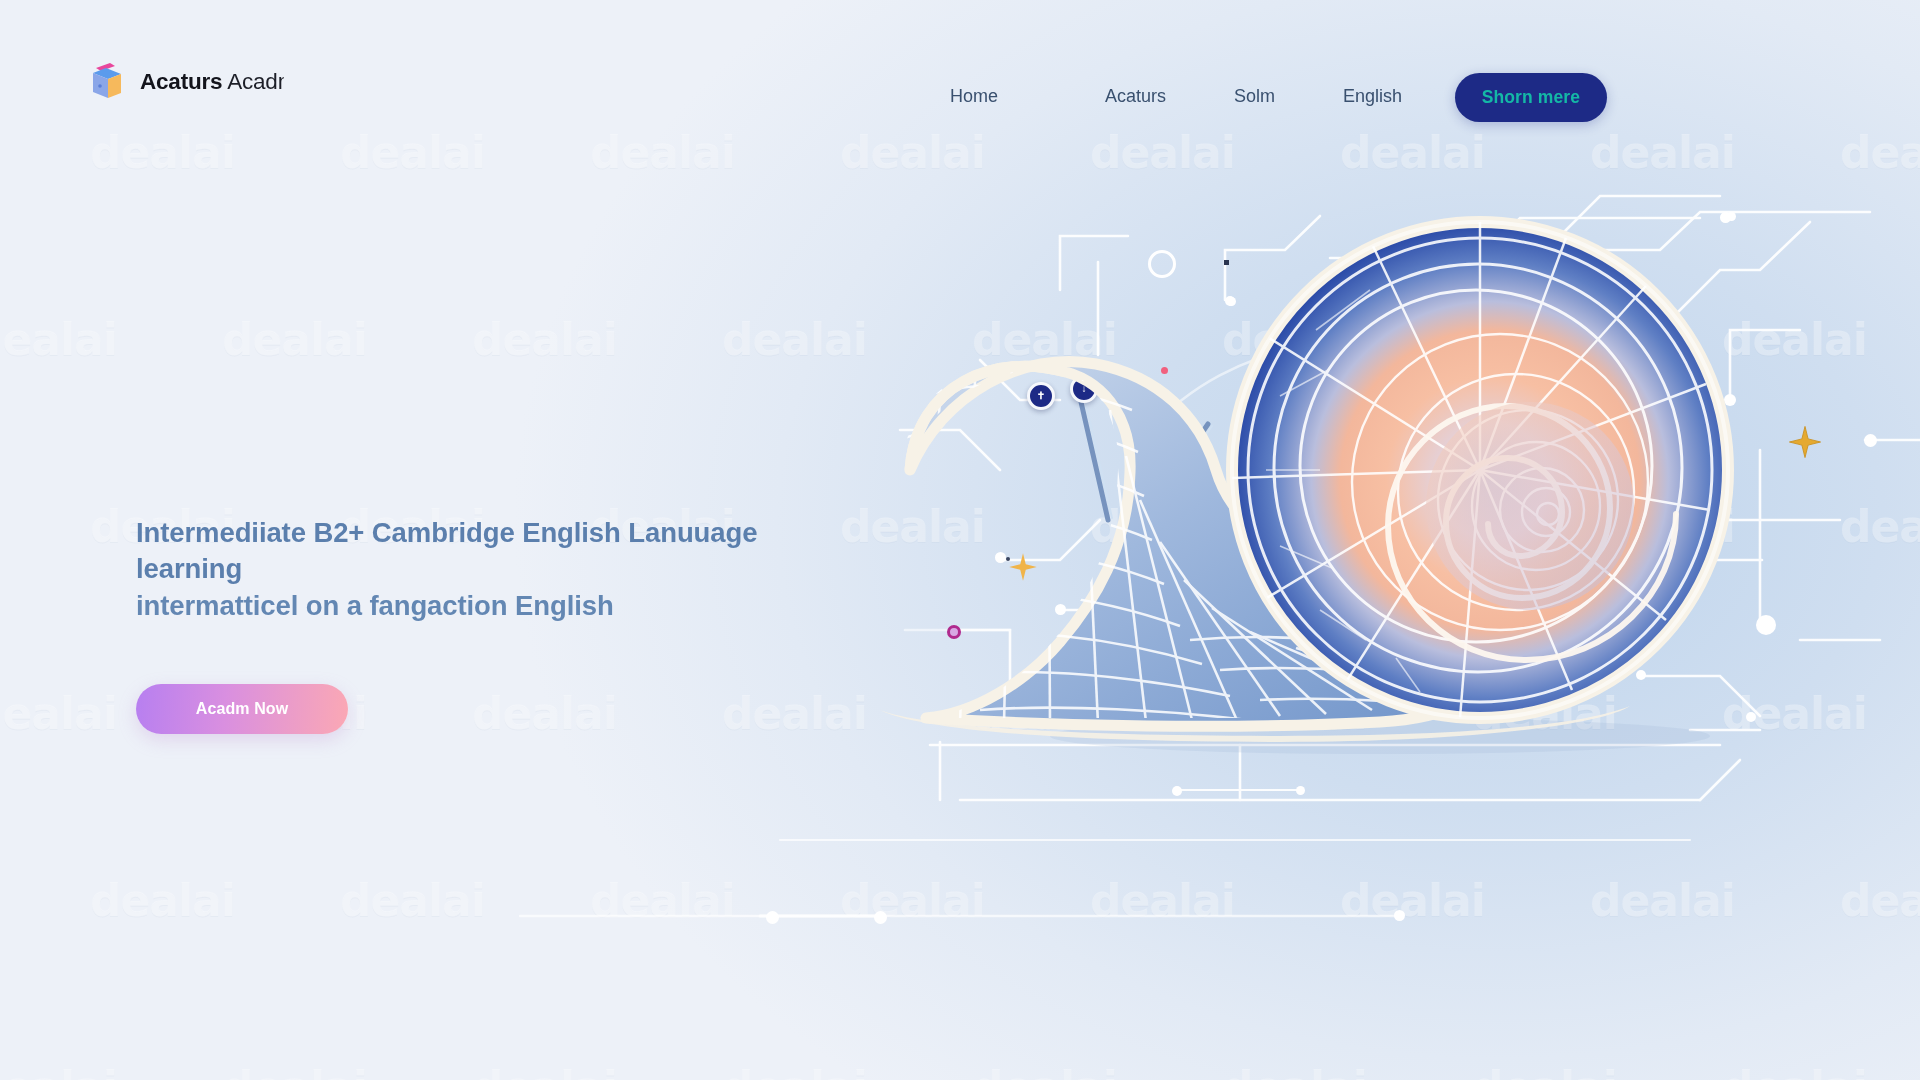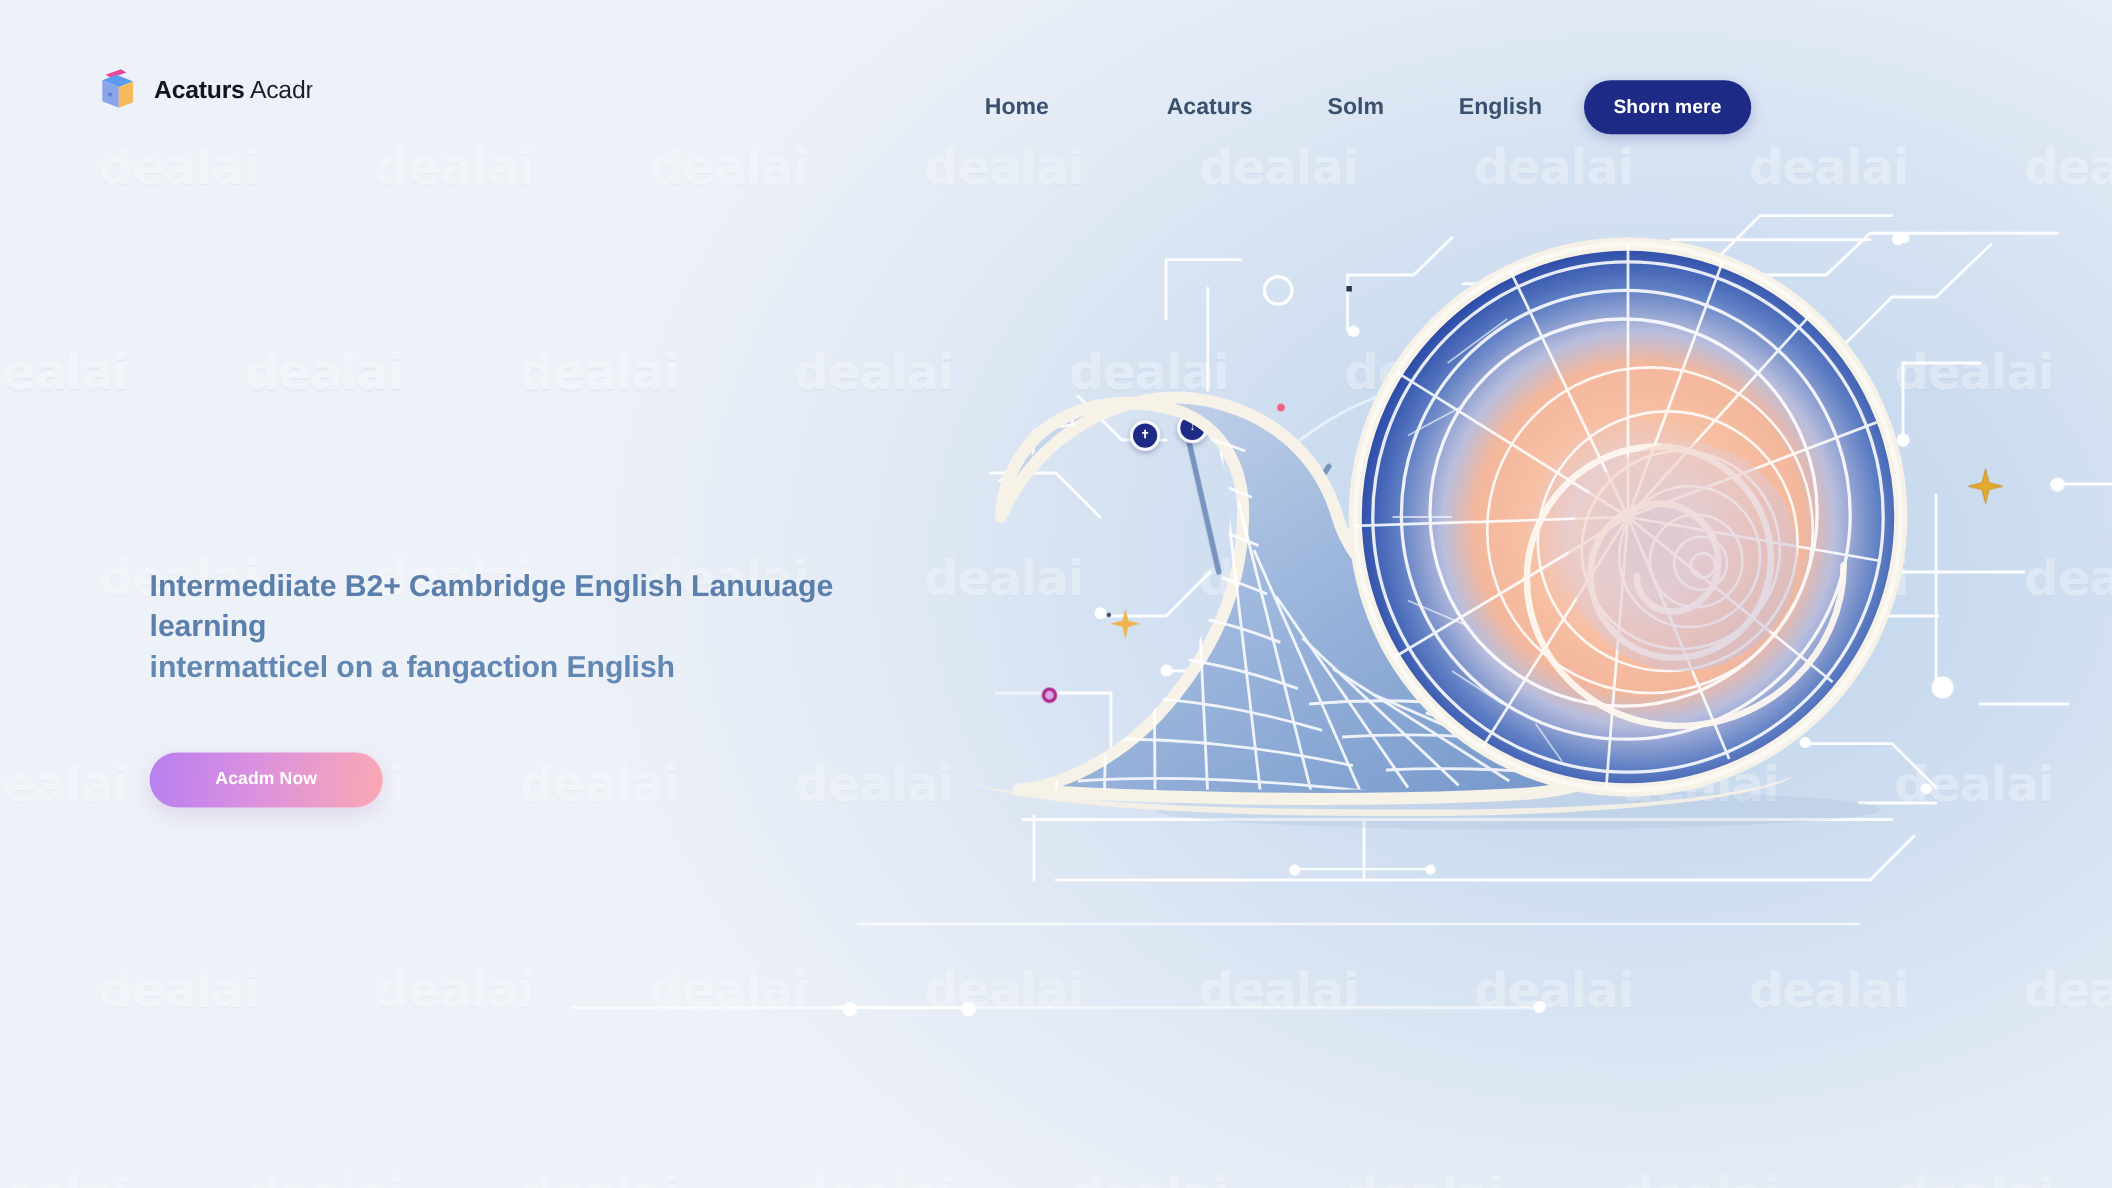--- a/index.html
+++ b/index.html
@@ -54,31 +54,31 @@
     letter-spacing:-.2px;
   }
   .brand-text b{ font-weight:700; }
   .brand-text span{ font-weight:400; color:#1d1f28; }
 
   nav{
     position:absolute; right:508px; top:80px;
     display:flex; align-items:center; gap:0;
   }
   .nav-item{
-    font-size:21px; color:#39506f; font-weight:700;
+    font-size:18px; color:#39506f; font-weight:400;
     padding:6px 10px; cursor:pointer; white-space:nowrap;
   }
   .nav-item:nth-child(1){ margin-right:87px; }
   .nav-item:nth-child(2){ margin-right:48px; }
   .nav-item:nth-child(3){ margin-right:48px; }
 
   .cta-pill{
-    position:absolute; right:328px; top:73px;
+    position:absolute; right:313px; top:73px;
     background:#1d2a86;
-    color:#ffffff; font-size:17.5px; font-weight:700;
+    color:#14b8a6; font-size:17.5px; font-weight:700;
     padding:14px 27px; border-radius:40px;
     border:none; cursor:pointer; white-space:nowrap;
     box-shadow:0 3px 12px rgba(29,42,134,.25);
     letter-spacing:.1px;
   }
 
   
   .hero{
     position:absolute; left:136px; top:515px; z-index:30; width:700px;
   }

